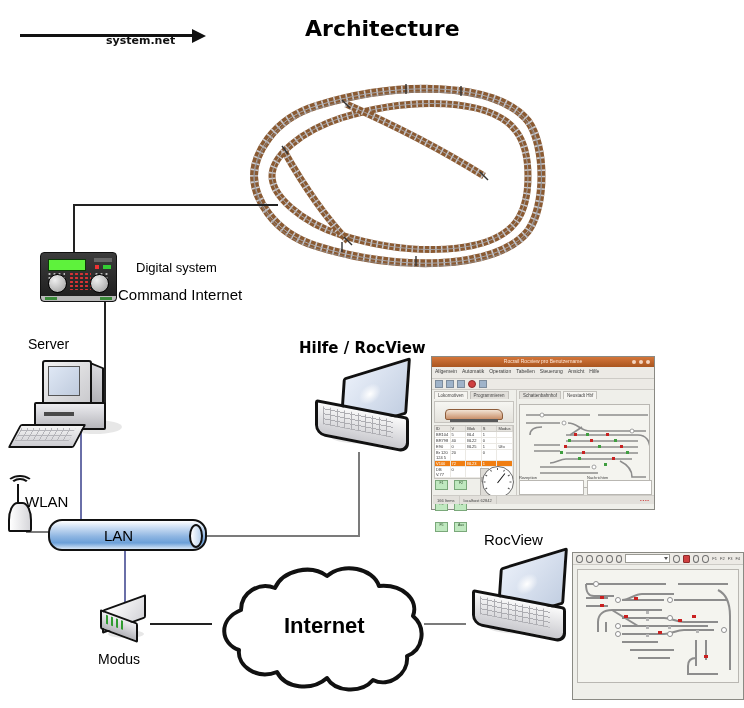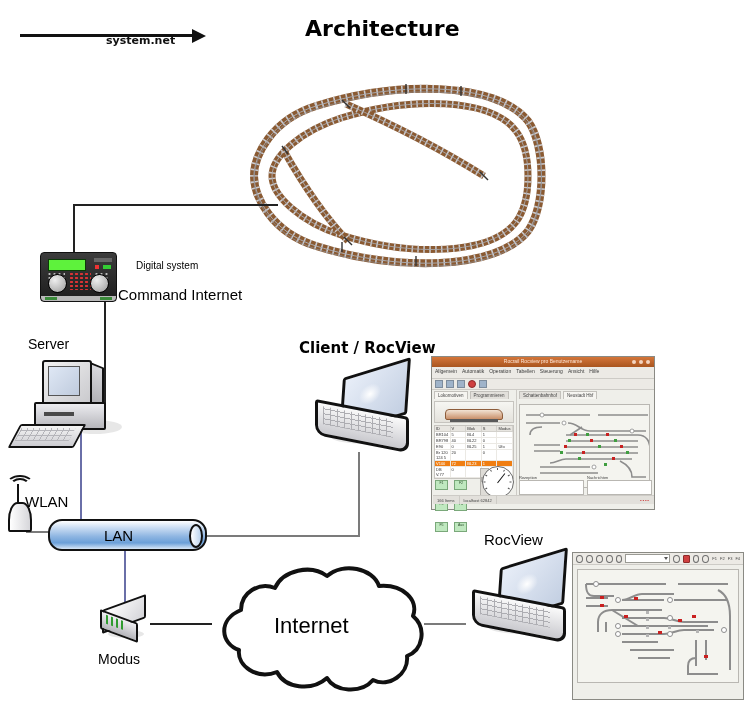--- a/index.html
+++ b/index.html
@@ -15,21 +15,21 @@
   #logo .sub{position:absolute;left:86px;top:30px;font-size:11px;font-weight:700;
      font-family:"DejaVu Sans", sans-serif;color:#111;}
   #logo .arrow{position:absolute;left:0px;top:30px;width:176px;height:3px;background:#111;}
   #logo .head{position:absolute;left:172px;top:25px;width:0;height:0;
      border-left:14px solid #111;border-top:7px solid transparent;border-bottom:7px solid transparent;}
 
   #title{left:305px;top:16px;font-size:22px;font-weight:700;
      font-family:"DejaVu Sans", sans-serif;letter-spacing:0px;}
 
   
-  .t-ds{left:136px;top:260px;font-size:10px;}
+  .t-ds{left:136px;top:260px;font-size:13px;}
   .t-cs{left:118px;top:286px;font-size:15px;}
   .t-server{left:28px;top:336px;font-size:14px;}
   .t-wlan{left:25px;top:493px;font-size:15px;}
   .t-lan{left:104px;top:527px;font-size:15px;}
   .t-router{left:98px;top:651px;font-size:14px;}
   .t-internet{left:274px;top:613px;font-size:22px;}
   .t-clientroc{left:299px;top:339px;font-size:15px;font-weight:700;
      font-family:"DejaVu Sans", sans-serif;}
   .t-client{left:484px;top:531px;font-size:15px;}
 
@@ -334,24 +334,24 @@
 </div>
 <div class="lbl t-router">Modus</div>
 
 <div id="cloud" class="abs">
   <svg width="232" height="135" viewBox="0 0 232 135">
     <path d="M38,52 C38,34 56,24 72,30 C80,12 108,6 124,18 C140,4 170,10 176,28
              C200,26 216,42 210,58 C224,70 220,92 204,98 C206,116 186,130 170,122
              C158,136 132,134 124,120 C108,134 82,130 74,114 C54,122 34,108 36,92
              C18,86 14,62 38,52 Z" fill="#ffffff" stroke="#111111" stroke-width="4" stroke-linejoin="round"></path>
   </svg>
-  <div class="lbl t-internet" style="left:71px;top:55px;">Internet</div>
-</div>
-
-<div class="lbl t-clientroc">Client / RocView</div>
+  <div class="lbl t-internet" style="left:81px;top:55px;font-weight:bold;">Internet</div>
+</div>
+
+<div class="lbl t-clientroc">Hilfe / RocView</div>
 <div class="laptop" style="left:313px;top:368px;">
   <div class="shadow" style="left:18px;top:62px;width:74px;height:14px;"></div>
   <div class="lt-screen"></div>
   <div class="lt-glow"></div>
   <div class="lt-base"></div>
   <div class="lt-keys"></div>
 </div>
 
 <div class="lbl t-client">RocView</div>
 <div class="laptop" style="left:470px;top:558px;">

